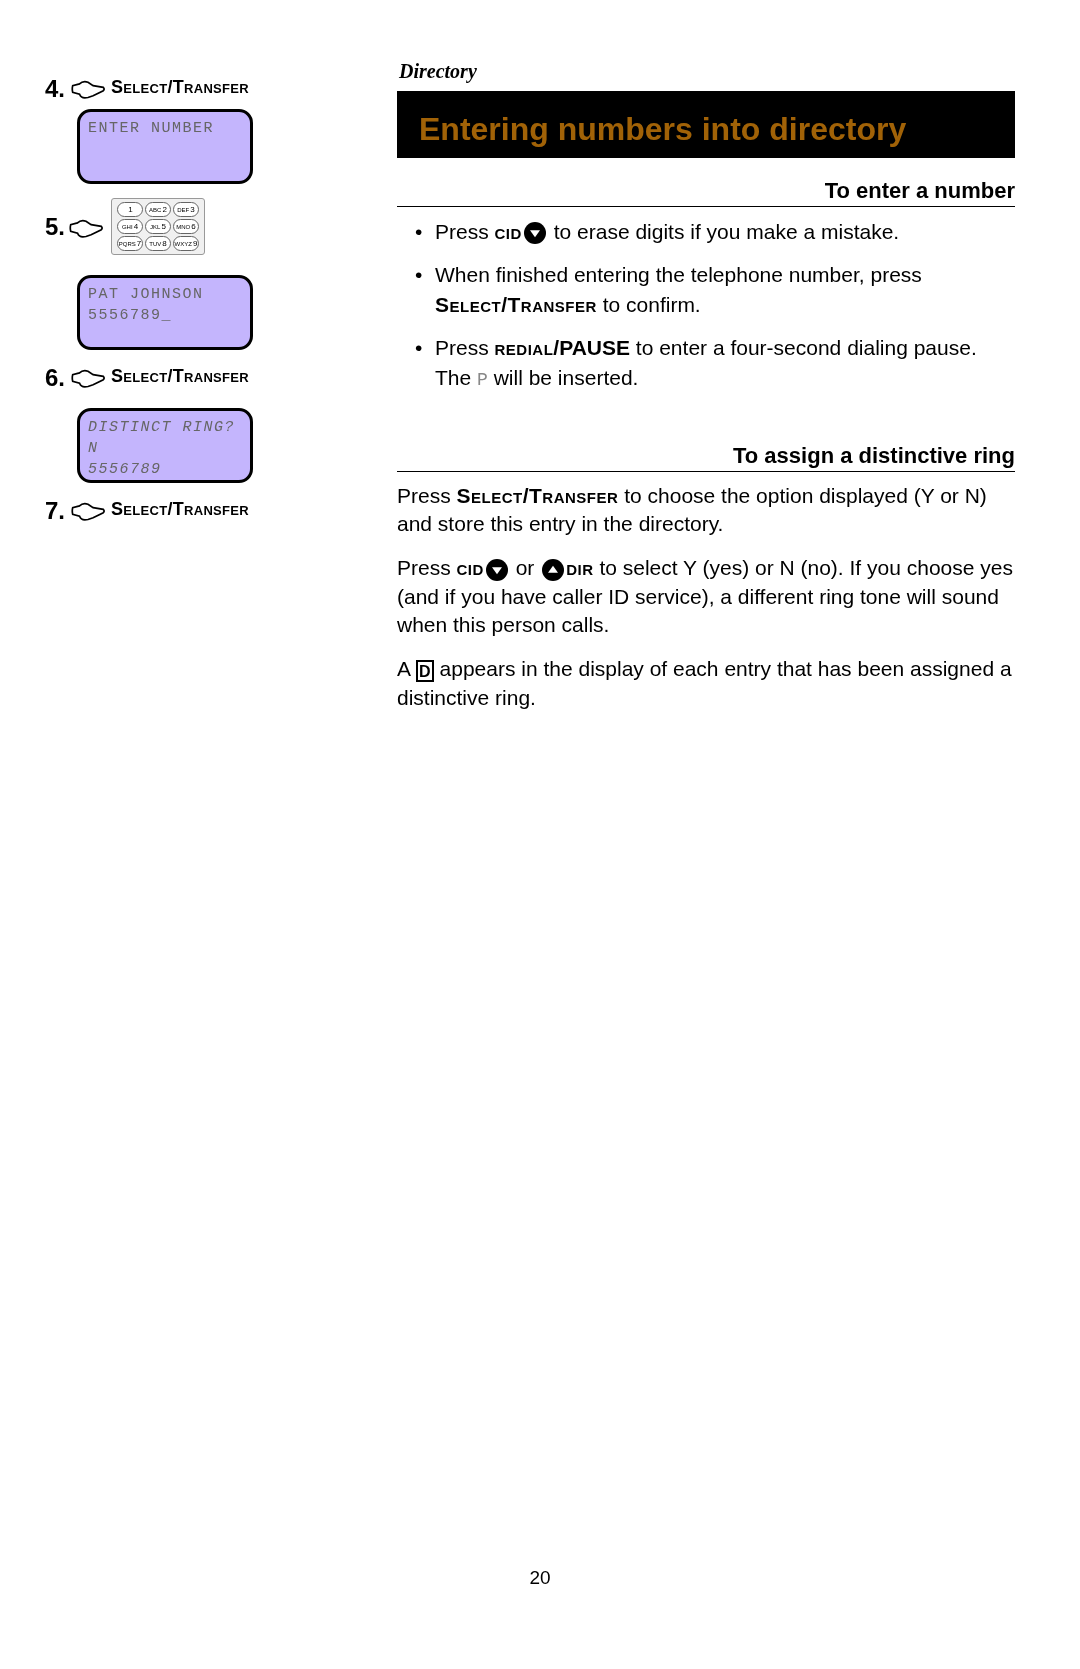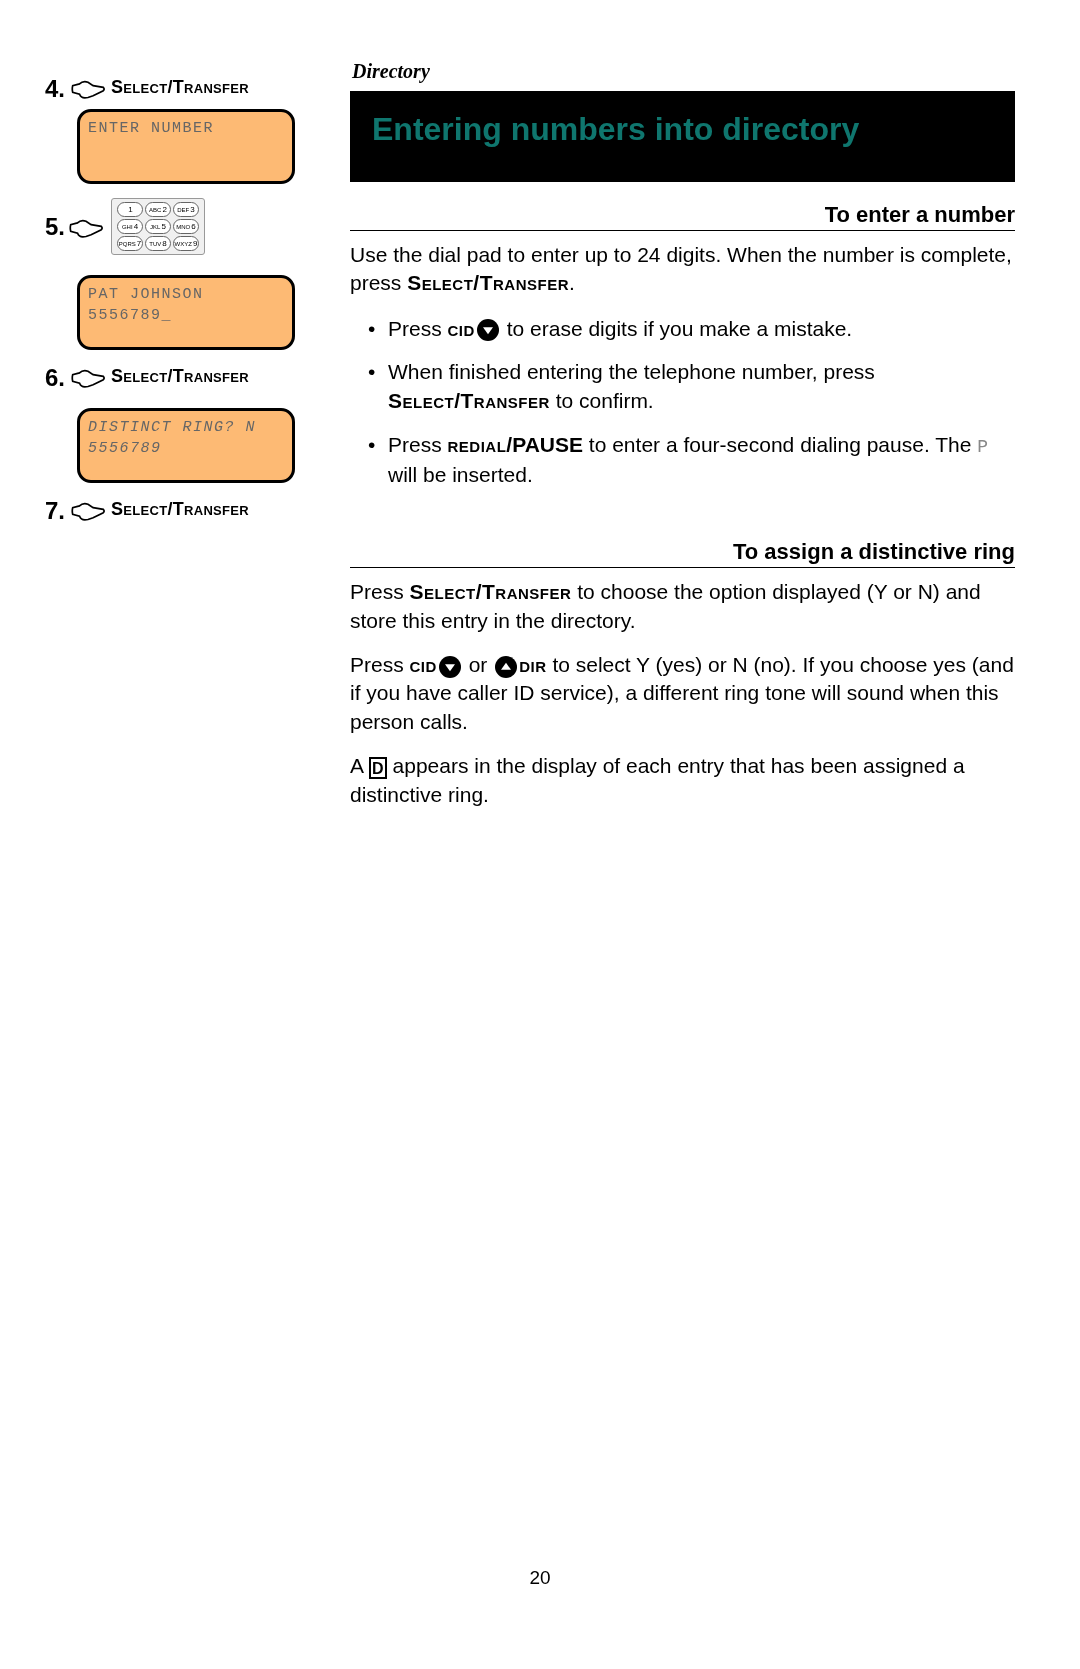--- a/index.html
+++ b/index.html
@@ -19,32 +19,33 @@
       display: flex;
       gap: 25px;
     }
     .left-col {
       width: 280px;
       flex-shrink: 0;
       padding-top: 15px;
     }
     .right-col {
       flex: 1;
+      margin-left: 47px;
     }
     .breadcrumb {
       font-style: italic;
       font-weight: bold;
       font-size: 20px;
       margin-bottom: 8px;
       padding-left: 2px;
     }
     .title-bar {
       background: #000;
-      color: #0f766e;
-      padding: 20px 22px 34px 22px;
+      color: #a16207;
+      padding: 20px 22px 10px 22px;
       font-size: 32px;
       font-weight: bold;
       margin-bottom: 20px;
       font-family: Arial, Helvetica, sans-serif;
     }
     .section-heading {
       font-weight: bold;
       font-size: 22px;
       border-bottom: 1px solid #000;
       padding-bottom: 2px;
@@ -107,23 +108,23 @@
       font-variant: small-caps;
       font-weight: bold;
       font-size: 18px;
       font-family: Arial, Helvetica, sans-serif;
       letter-spacing: 0.3px;
       margin-top: 2px;
     }
     .lcd-screen {
       border: 3px solid #000;
       border-radius: 14px;
-      width: 218px;
+      width: 176px;
       height: 75px;
-      background: #fdba74;
+      background: #c4b5fd;
       margin: 2px 0 14px 32px;
       padding: 6px 8px;
       overflow: hidden;
     }
     .lcd-text {
       font-family: 'Courier New', monospace;
       font-size: 15px;
       letter-spacing: 1.5px;
       color: #666;
       line-height: 1.4;
@@ -310,23 +311,20 @@
       <span class="step-label">Select/Transfer</span>
     </div>
 
   </div>
 
   <div class="right-col">
     <div class="breadcrumb">Directory</div>
     <div class="title-bar">Entering numbers into directory</div>
 
     <div class="section-heading">To enter a number</div>
-    <p class="body-text">
-      <span>Use the dial pad to enter up to 24 digits. When the number is complete, press </span><span class="smallcaps">Select/Transfer</span><span>.</span>
-    </p>
 
     <ul class="bullet-list">
       <li>
         <span>Press </span><span class="smallcaps">cid</span><span class="arrow-circle down"></span><span> to erase digits if you make a mistake.</span>
       </li>
       <li>
         <span>When finished entering the telephone number, press </span><span class="smallcaps">Select/Transfer</span><span> to confirm.</span>
       </li>
       <li>
         <span>Press </span><span class="smallcaps">redial</span><span class="bold">/PAUSE</span><span> to enter a four-second dialing pause.  The </span><span class="p-glyph">P</span><span> will be inserted.</span>

